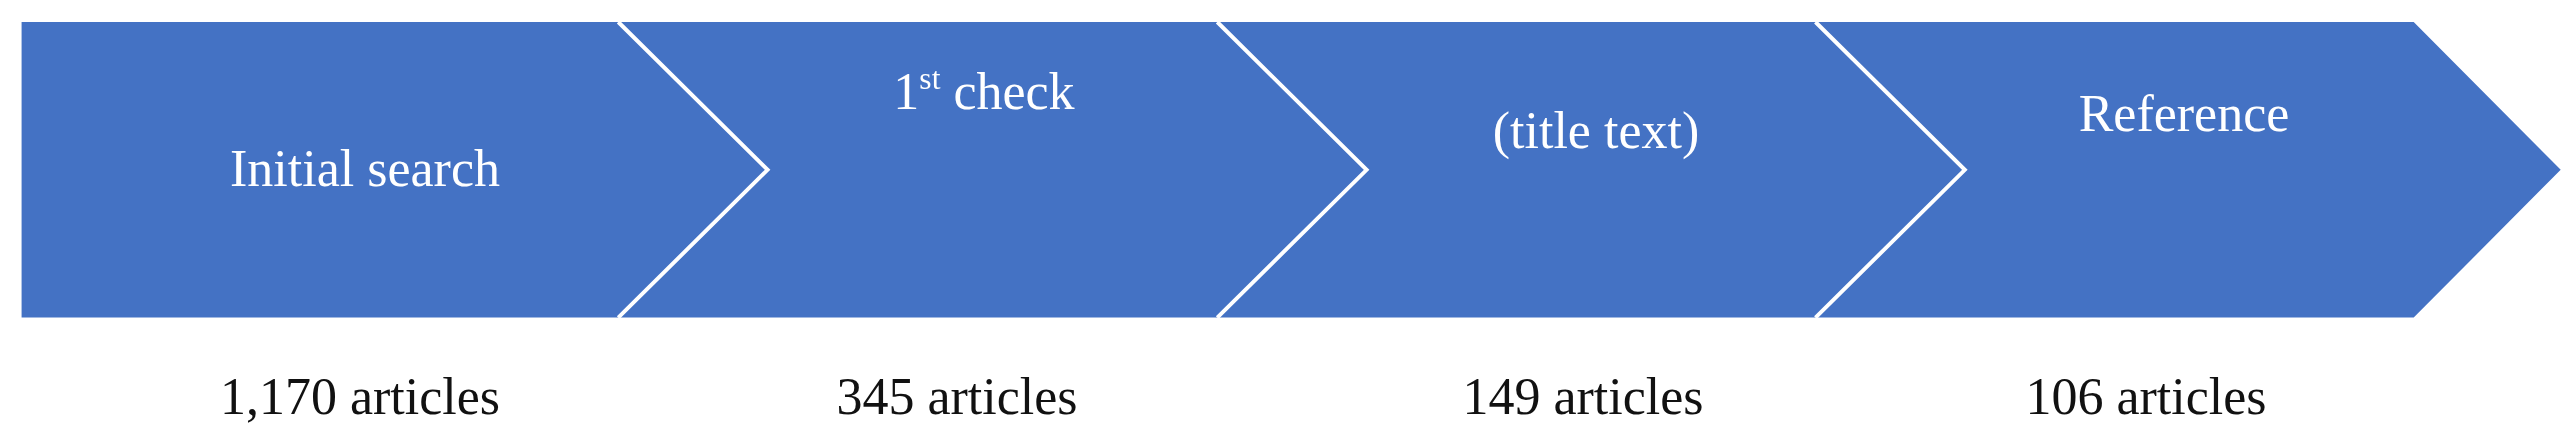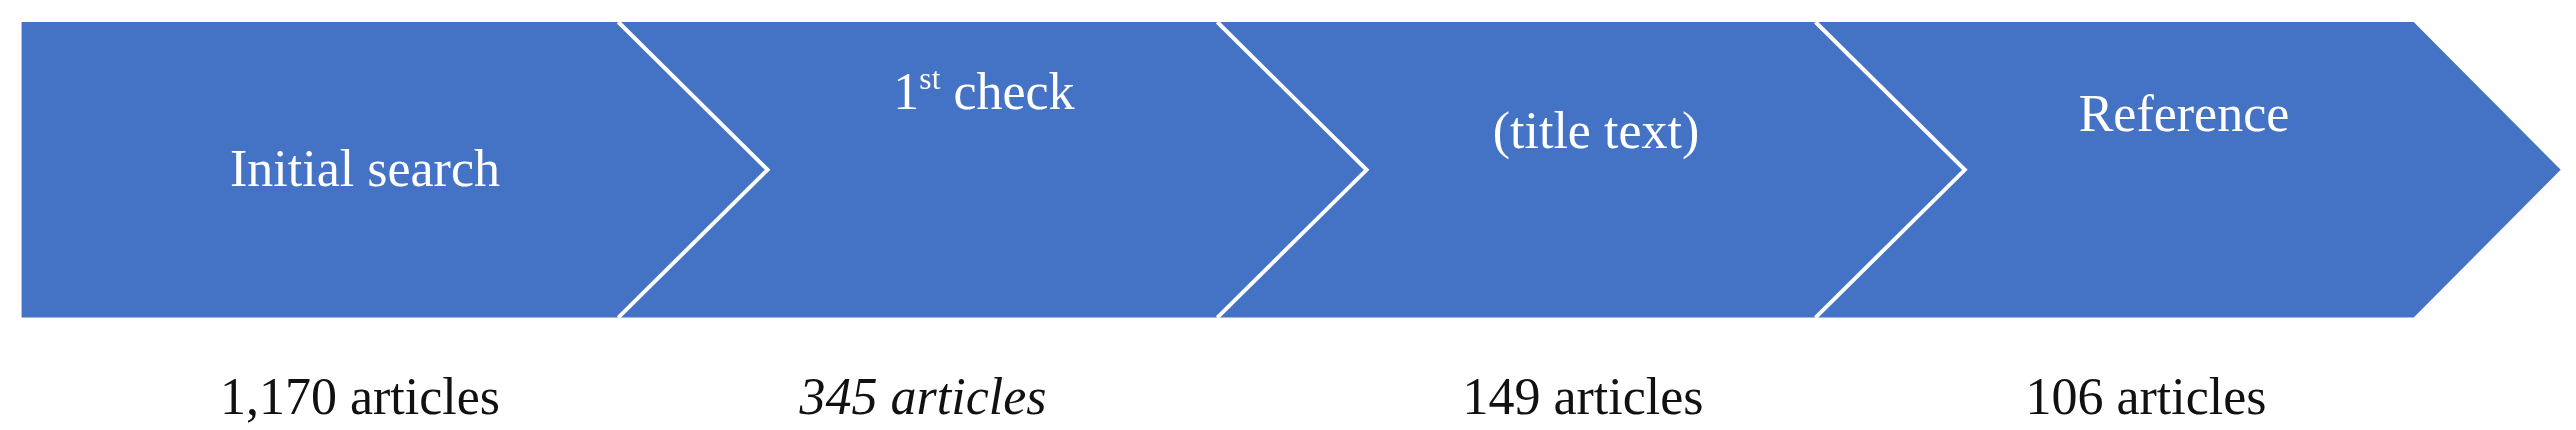--- a/index.html
+++ b/index.html
@@ -45,16 +45,16 @@
 
 <div class="step-label" style="left:1596px; top:93px;">
   <div>(title text)</div>
 </div>
 
 <div class="step-label" style="left:2184px; top:76px;">
   <div>Reference</div>
 </div>
 
 <div class="count-label" style="left:312px;margin-left:48px;">1,170 articles</div>
-<div class="count-label" style="left:923px;font-style:italic;">345 articles</div>
+<div class="count-label" style="left:957px;">345 articles</div>
 <div class="count-label" style="left:1583px;">149 articles</div>
 <div class="count-label" style="left:2146px;font-family:Liberation Serif, serif;">106 articles</div>
 
 
 </body></html>

